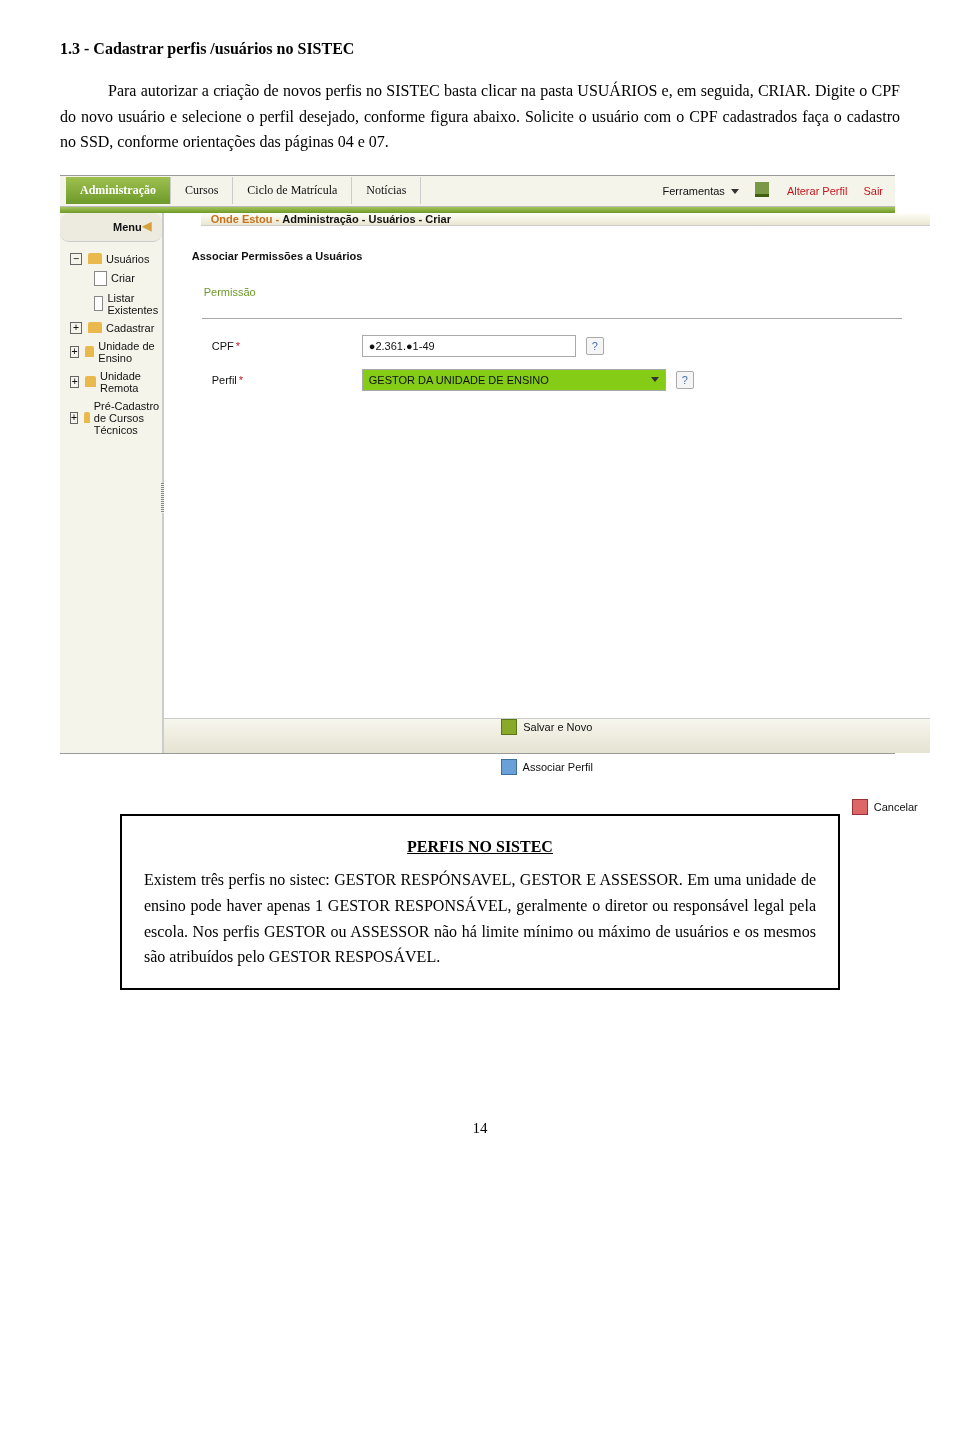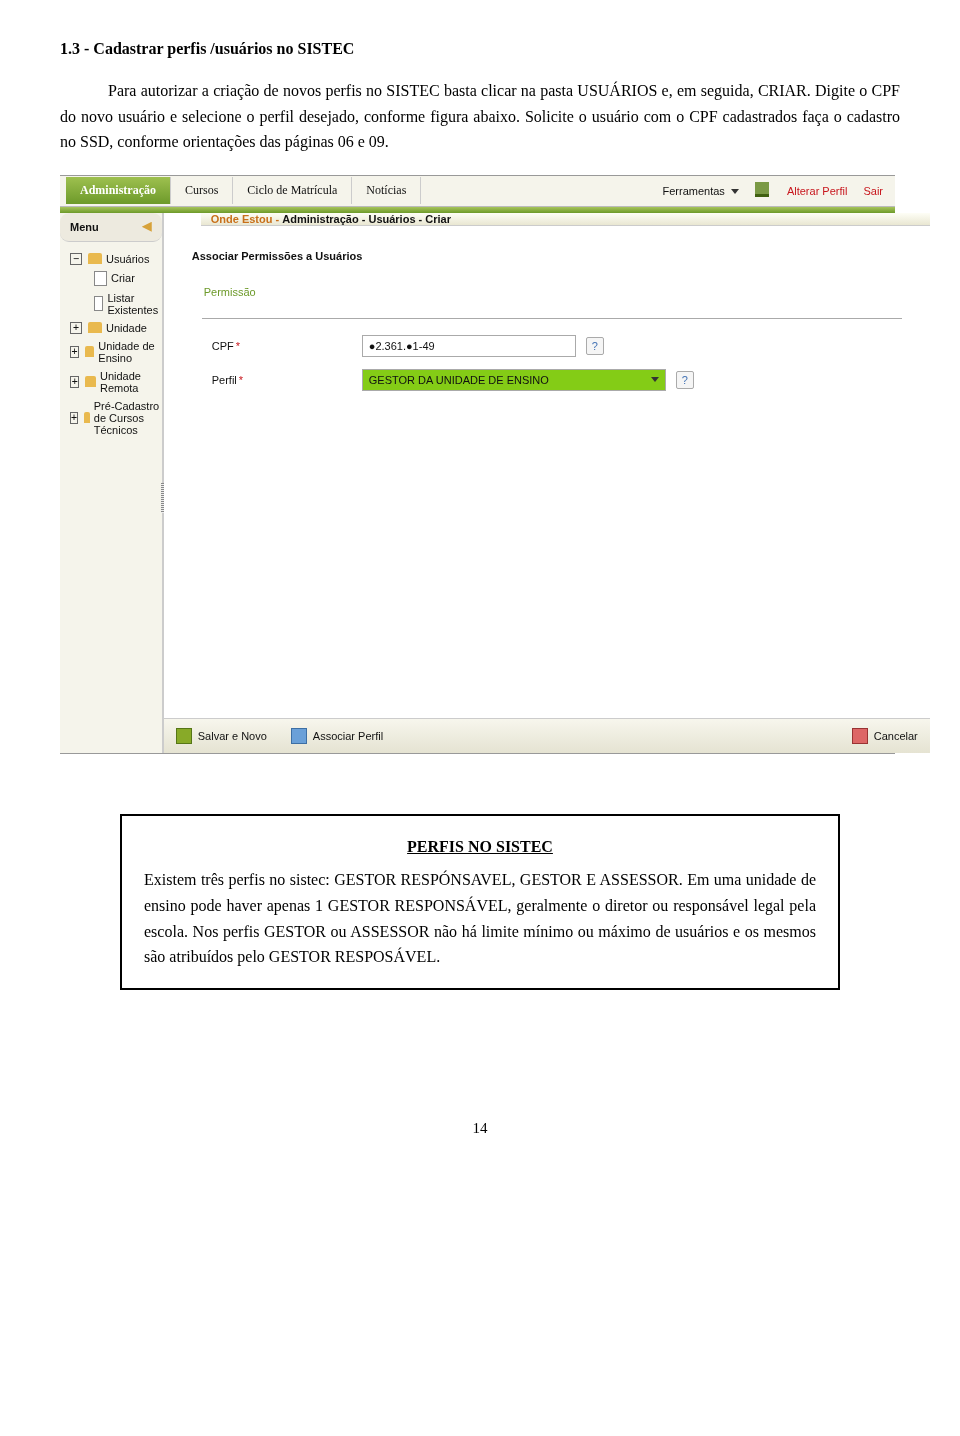--- a/index.html
+++ b/index.html
@@ -89,21 +89,21 @@
     min-height: 540px;
   }
   .sidebar {
     width: 200px;
     background: #f5f4eb;
     border-right: 1px solid #ccc;
     padding-bottom: 20px;
   }
   .sidebar-head {
     display:flex;
-    justify-content: space-between;
+    justify-content: flex-end;
     align-items: center;
     padding: 8px 10px;
     font-weight: bold;
     background: #edeadf;
     border-bottom: 1px solid #ccc;
     border-radius: 9px;
   }
   .collapse-arrow {
     width: 10px; height: 10px;
     background: #d7a23a;
@@ -188,20 +188,21 @@
     position: absolute;
     bottom: 0; left:0; right:0;
     height: 34px;
     display:flex;
     align-items:center;
     background: linear-gradient(#f7f6ed,#e5e3d2);
     border-top:1px solid #ccc;
     padding: 0 12px;
     font-size: 11px;
     gap: 24px;
+    flex-direction: column;
   }
   .ss-bottom .item { display:flex; align-items:center; gap:6px; }
   .ico-save {
     width:14px; height:14px; display:inline-block; background:#88aa28; border:1px solid #567617;
   }
   .ico-save-assoc {
     width:14px; height:14px; display:inline-block; background:#6aa0d8; border:1px solid #3d6fa4;
   }
   .ico-cancel {
     width:14px; height:14px; display:inline-block; background:#d66; border:1px solid #933;
@@ -225,21 +226,21 @@
   .page-num {
     text-align: center;
     margin-top: 130px;
     font-size: 15px;
   }
 </style>
 </head>
 <body>
 
 <div class="page-title">1.3 - Cadastrar perfis /usuários no SISTEC</div>
-<div class="para indent">Para autorizar a criação de novos perfis no SISTEC basta clicar na pasta USUÁRIOS e, em seguida, CRIAR. Digite o CPF do novo usuário e selecione o perfil desejado, conforme figura abaixo. Solicite o usuário com o CPF cadastrados faça o cadastro no SSD, conforme orientações das páginas 06 e 09.</div>
+<div class="para indent">Para autorizar a criação de novos perfis no SISTEC basta clicar na pasta USUÁRIOS e, em seguida, CRIAR. Digite o CPF do novo usuário e selecione o perfil desejado, conforme figura abaixo. Solicite o usuário com o CPF cadastrados faça o cadastro no SSD, conforme orientações das páginas 04 e 07.</div>
 
 <div class="screenshot-wrapper">
   <div class="ss">
     <div class="ss-topbar">
       <div class="tab active">Administração</div>
       <div class="tab">Cursos</div>
       <div class="tab">Ciclo de Matrícula</div>
       <div class="tab">Notícias</div>
       <div class="top-right">
         <span>
@@ -269,21 +270,21 @@
               <span class="doc-icon"></span>
               <span>Criar</span>
             </li>
           <li class="sub">
               <span class="doc-icon"></span>
               <span>Listar Existentes</span>
             </li>
           <li>
               <span class="pm">+</span>
               <span class="folder"></span>
-              <span>Unidade</span>
+              <span>Cadastrar</span>
             </li>
           <li>
               <span class="pm">+</span>
               <span class="folder"></span>
               <span>Unidade de Ensino</span>
             </li>
           <li>
               <span class="pm">+</span>
               <span class="folder"></span>
               <span>Unidade Remota</span>

